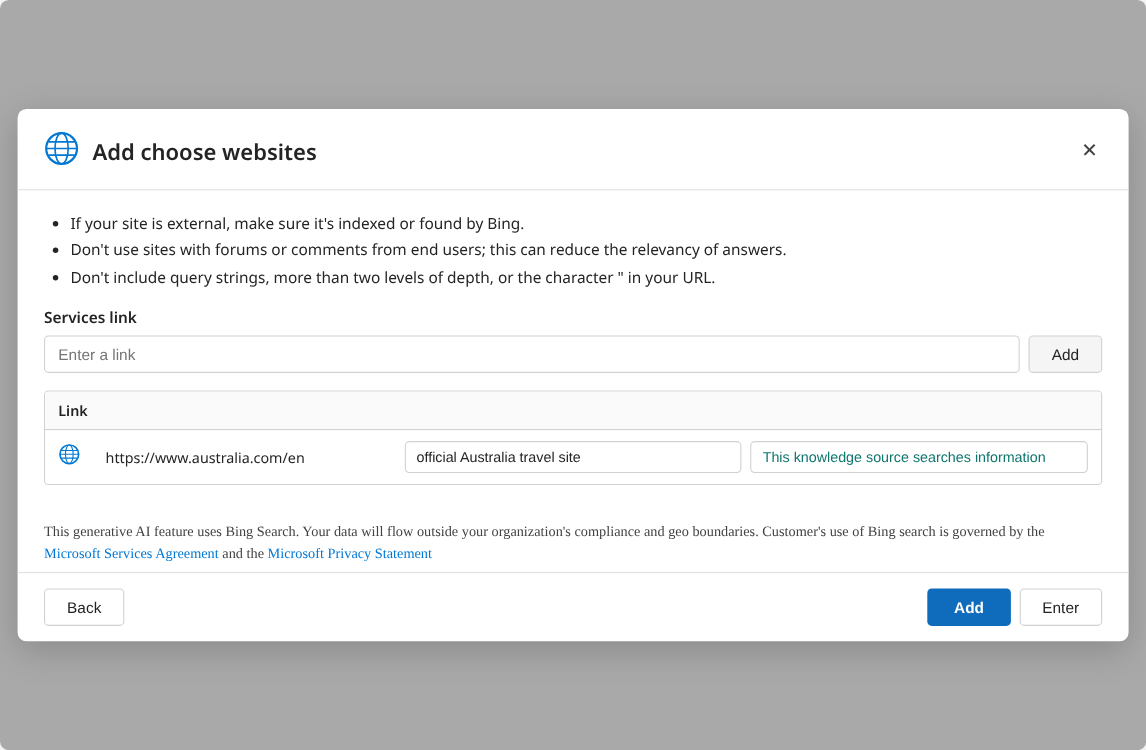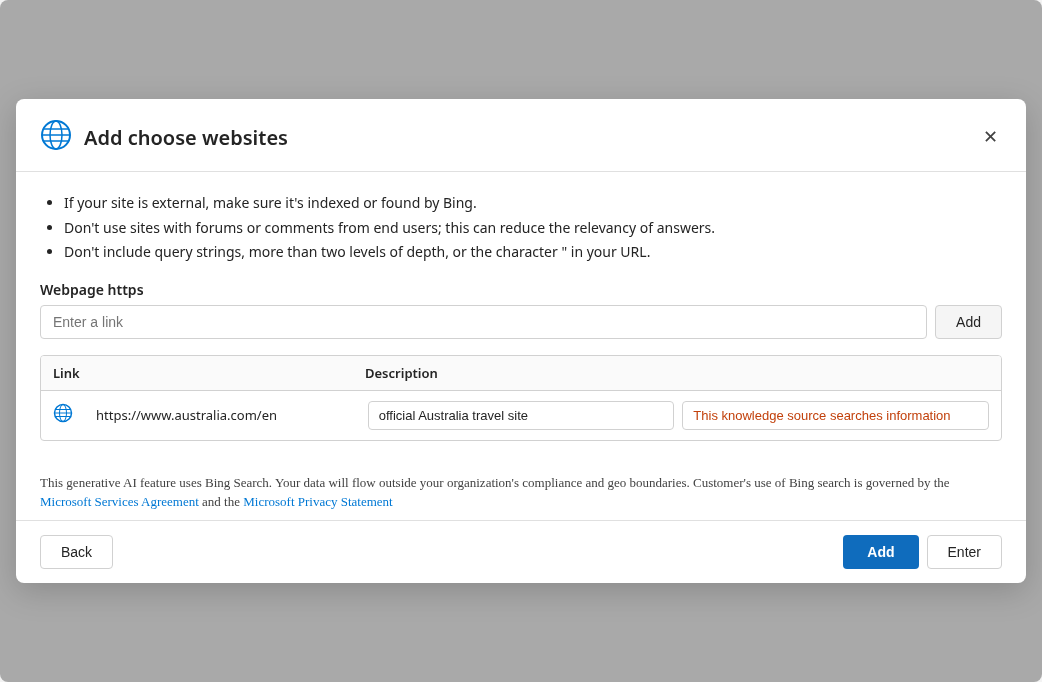--- a/index.html
+++ b/index.html
@@ -177,21 +177,21 @@
       color: #242424;
       outline: none;
     }
 
     .description-input {
       width: 100%;
       border: 1px solid #d1d1d1;
       border-radius: 4px;
       padding: 6px 10px;
       font-size: 13px;
-      color: #c2410c;
+      color: #0f766e;
       outline: none;
     }
 
     .modal-footer-top {
       padding: 12px 24px 8px 24px;
     }
 
     .disclaimer-text {
       font-size: 13px;
       color: #424242;
@@ -285,30 +285,29 @@
     <div class="modal-body">
 
       <div class="instructions">
         <ul class="instructions-list">
           <li>If your site is external, make sure it's indexed or found by Bing.</li>
           <li>Don't use sites with forums or comments from end users; this can reduce the relevancy of answers.</li>
           <li>Don't include query strings, more than two levels of depth, or the character " in your URL.</li>
         </ul>
       </div>
 
-      <label class="field-label">Webpage https</label>
+      <label class="field-label">Services link</label>
       <div class="input-row">
         <input type="text" class="link-input" placeholder="Enter a link" style="">
         <button class="add-link-btn">Add</button>
       </div>
 
       <div class="table-container">
         <div class="table-header">
           <div class="table-header-cell">Link</div>
-          <div class="table-header-cell">Description</div>
         </div>
         <div class="table-row">
           <div class="table-cell">
             <span>
               <svg class="globe-svg" viewBox="0 0 20 20" fill="none" xmlns="http://www.w3.org/2000/svg">
                 <circle cx="10" cy="10" r="8.5" stroke="#0078d4" stroke-width="1.5" fill="none"></circle>
                 <ellipse cx="10" cy="10" rx="3.5" ry="8.5" stroke="#0078d4" stroke-width="1" fill="none"></ellipse>
                 <line x1="1.5" y1="10" x2="18.5" y2="10" stroke="#0078d4" stroke-width="1"></line>
                 <line x1="2.5" y1="6.5" x2="17.5" y2="6.5" stroke="#0078d4" stroke-width="1"></line>
                 <line x1="2.5" y1="13.5" x2="17.5" y2="13.5" stroke="#0078d4" stroke-width="1"></line>

